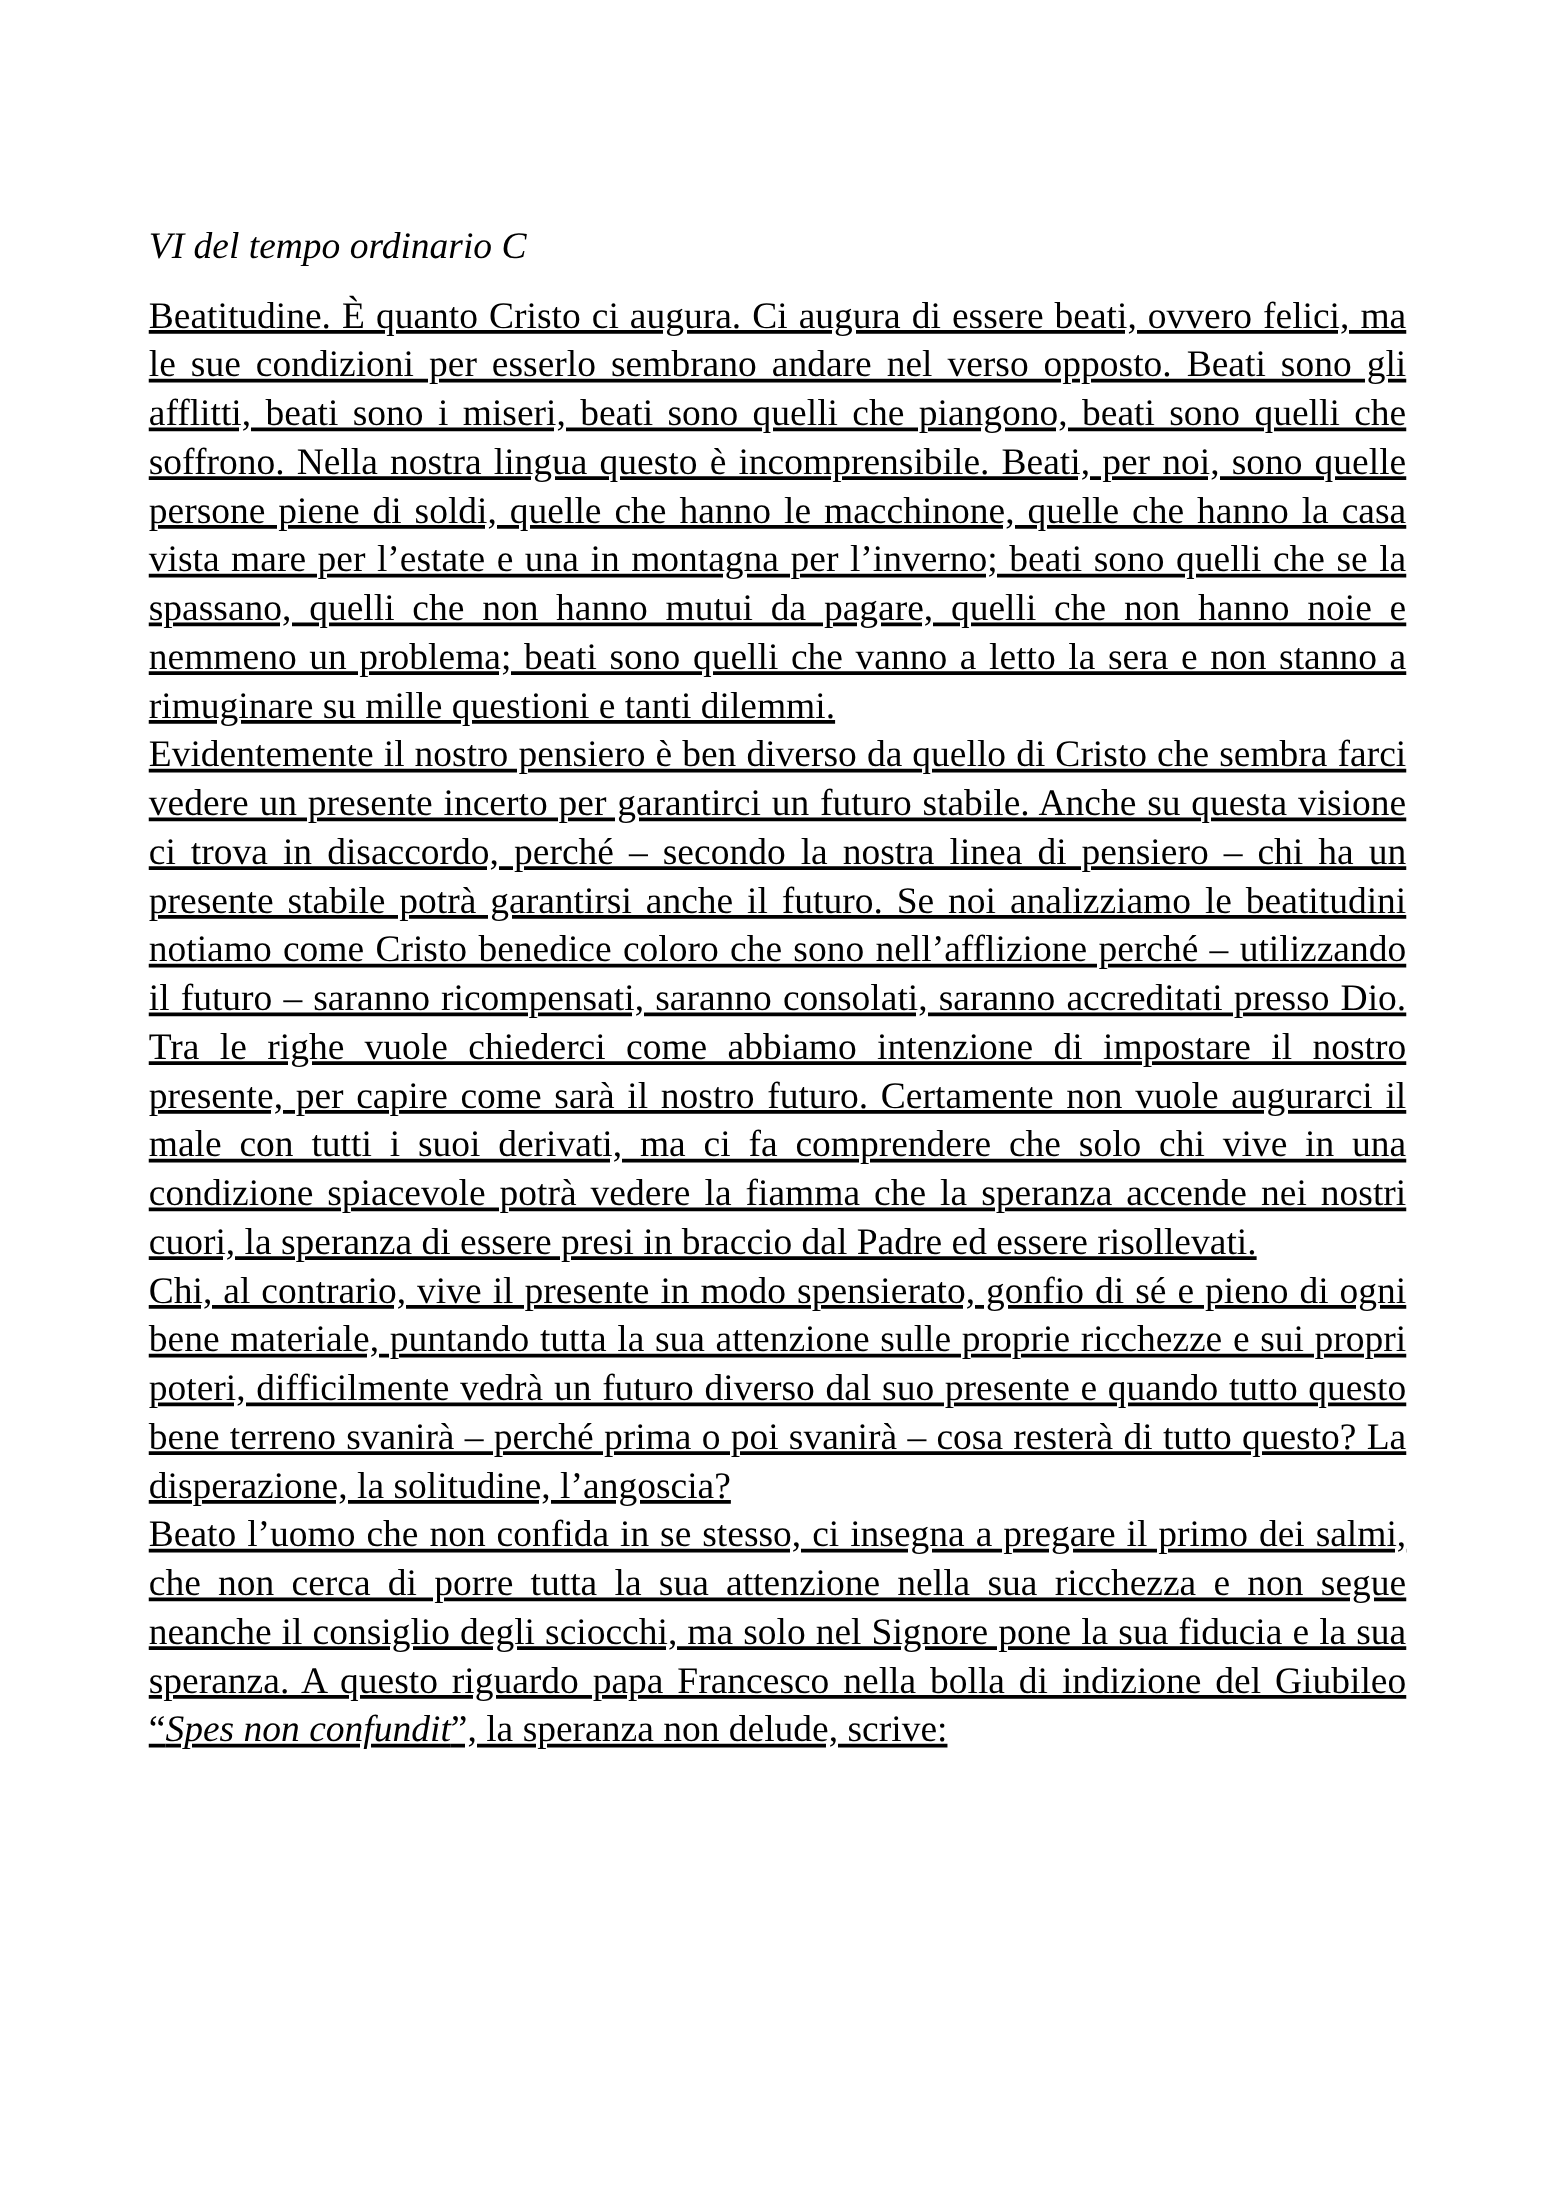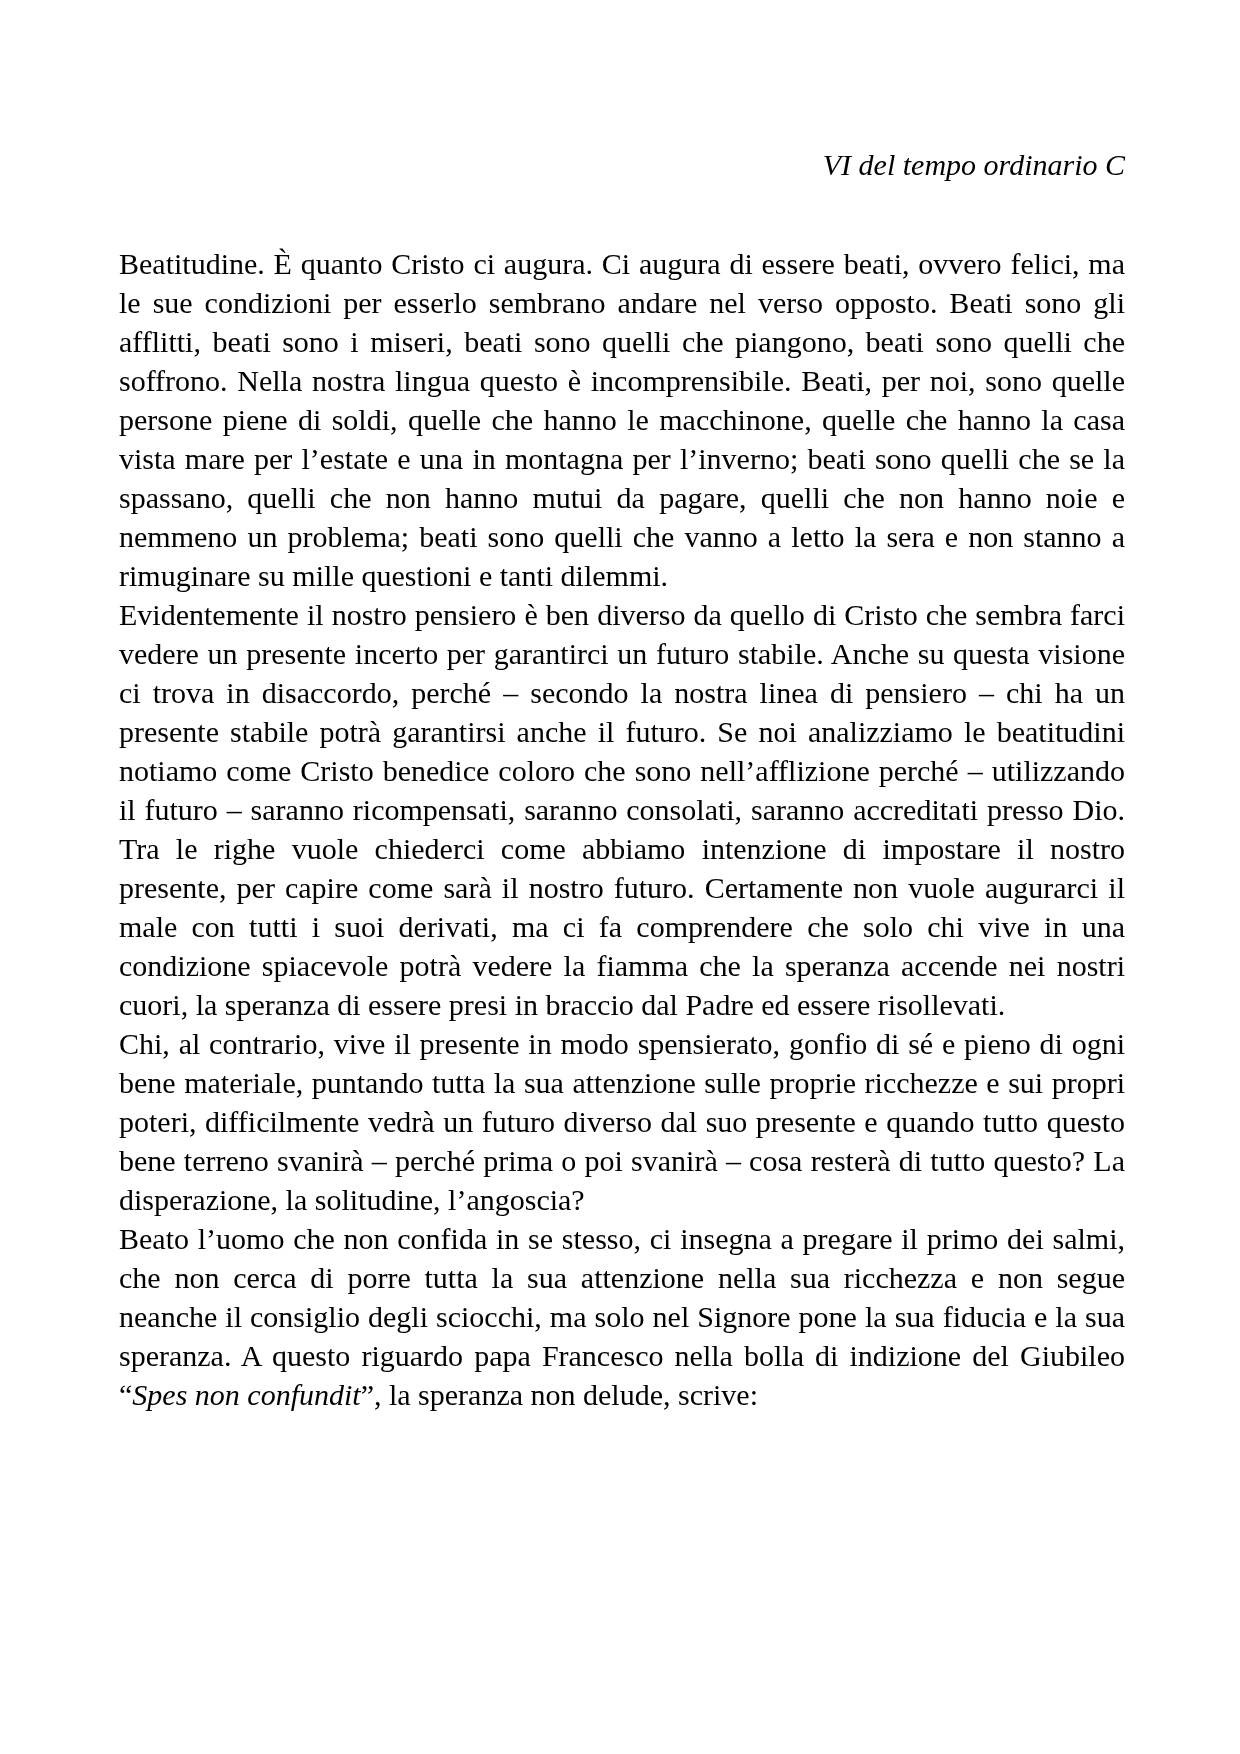--- a/index.html
+++ b/index.html
@@ -18,28 +18,30 @@
     height: 1754px;
     background: #ffffff;
     color: #000000;
     font-family: "Liberation Serif", "DejaVu Serif", serif;
     font-size: 30px;
     line-height: 39px;
     box-sizing: border-box;
     padding: 145px 115px 0 119px;
   }
   .doc-header {
-    text-align: right;
+    text-align: left;
     font-style: italic;
+    margin-top: 32px;
   }
   .doc-header div {
     white-space: nowrap;
   }
   .doc-body {
-    margin-top: 60px;
+    margin-top: 17px;
+    text-decoration: underline;
   }
   .doc-body p.para {
     margin: 0;
     padding: 0;
     text-align: justify;
     text-justify: inter-word;
   }
   .italic {
     font-style: italic;
   }

